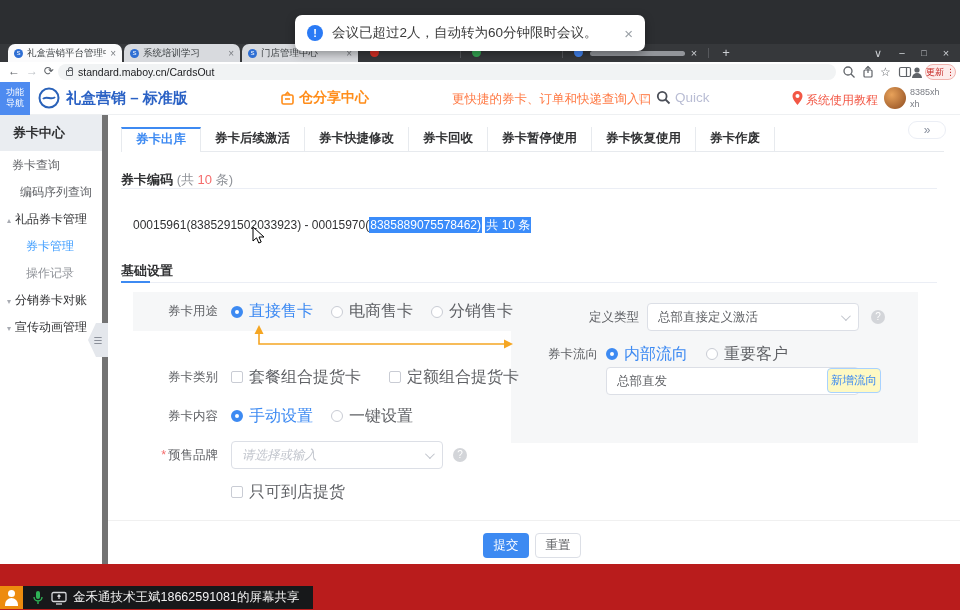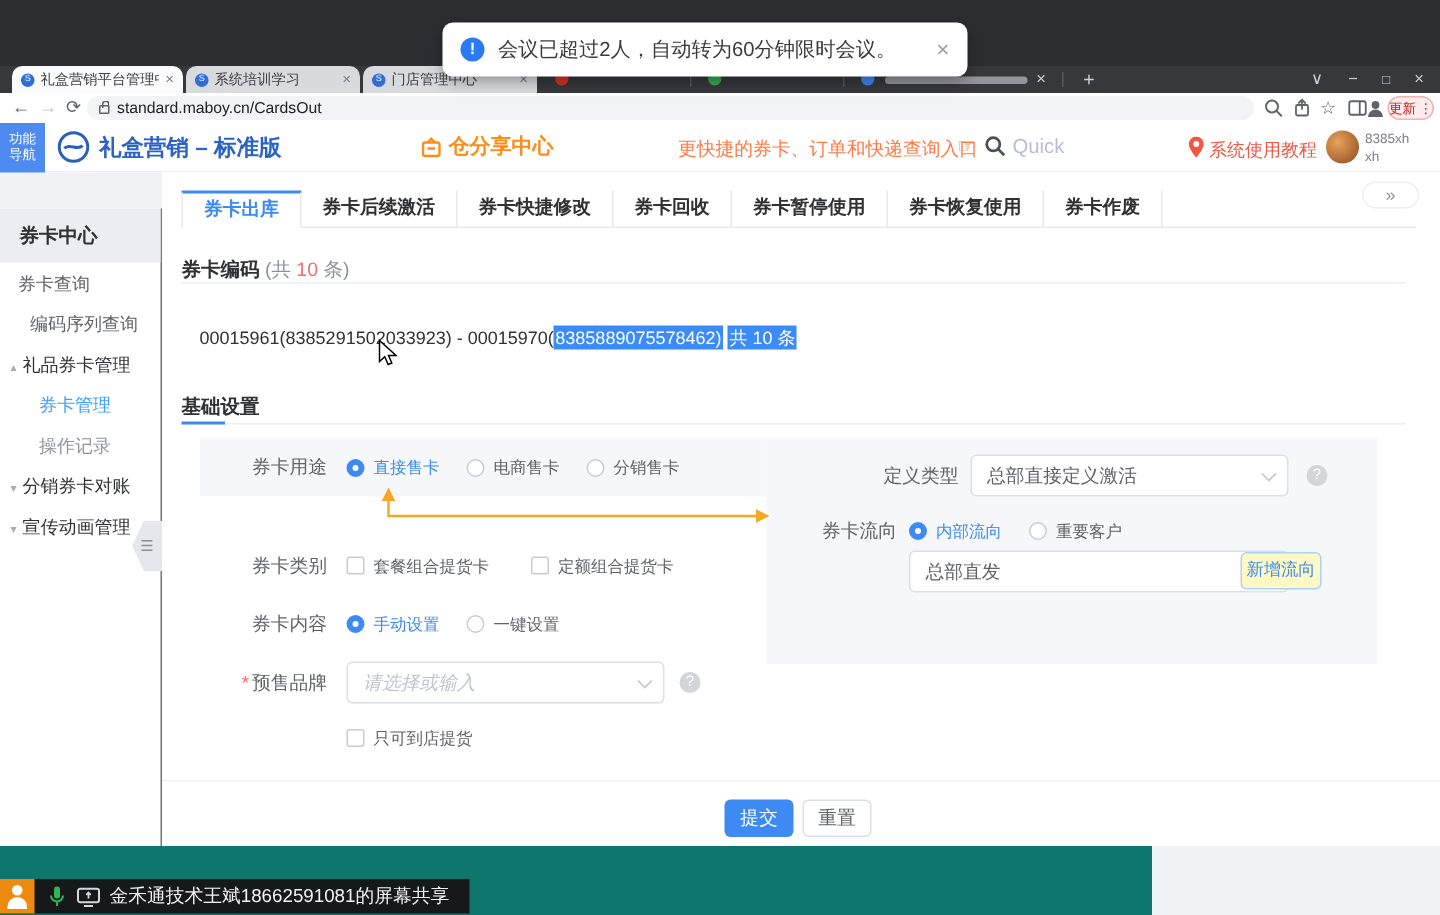--- a/index.html
+++ b/index.html
@@ -44,21 +44,21 @@
   .brand { position:absolute; left:66px; top:7px; font-size:15px; font-weight:bold; color:#2b62c5; }
   .sharec { position:absolute; left:280px; top:7px; display:flex; align-items:center; gap:4px; font-size:14px; font-weight:bold; color:#ff8d1a; }
   .promo { position:absolute; left:452px; top:9px; font-size:12.5px; color:#ff7a45; }
   .handg { position:absolute; left:638px; top:7px; font-size:14px; color:#ff7a45; }
   .quick { position:absolute; left:675px; top:8px; font-size:13.5px; color:#b9bdd4; }
   .tutor { position:absolute; left:806px; top:10px; font-size:12px; color:#f25745; }
   .avatar { position:absolute; left:884px; top:5px; width:22px; height:22px; border-radius:50%; background:radial-gradient(circle at 35% 35%, #e8a25a, #8c4a1f); }
   .uname { position:absolute; left:910px; top:4px; font-size:9px; line-height:12px; color:#7a7d84; }
 
   
-  .sidebar { left:0; top:115px; width:108px; height:449px; background:#fff; border-right:1px solid #737373;margin-top:24px; }
+  .sidebar { left:0; top:115px; width:108px; height:449px; background:#fff; border-right:6px solid #737373; }
   .sb-title { height:36px; background:#eaedf1; font-size:13px; font-weight:bold; color:#303133; line-height:36px; padding-left:13px; }
   .sb-item { position:absolute; left:0; width:108px; height:27px; line-height:27px; font-size:12px; color:#606266; }
   .sb-arrow { color:#a8abb2; font-size:8px; margin-right:4px; }
   .sb-handle { position:absolute; left:88px; top:208px; width:20px; height:34px; background:#e4e7ec; clip-path:polygon(40% 0,100% 0,100% 100%,40% 100%,0 50%); display:flex; align-items:center; justify-content:center; color:#8a8f99; font-size:10px; }
 
   
   .card { left:108px; top:115px; width:852px; height:449px; background:#fff; }
   .ctabs { position:absolute; left:13px; top:12px; right:16px; height:25px; border-bottom:1px solid #e7eaee; display:flex; }
   .ctab { height:25px; line-height:23px; padding:0 14px; font-size:12.5px; font-weight:bold; color:#303133; border-right:1px solid #e7eaee; }
   .ctab.first { border-left:1px solid #e7eaee; }
@@ -71,34 +71,34 @@
   .codeline { position:absolute; left:25px; top:102px; font-size:12px; color:#303133; }
   .sel { background:#3b8cfa; color:#fff; padding:1px 1px; }
   .graybox { position:absolute; background:#f6f7f8; }
   .frow { position:absolute; display:flex; align-items:center; }
   .flabel { width:85px; text-align:right; font-size:12.5px; color:#606266; flex:none; }
   .flabel .star { color:#f56c6c; margin-right:2px; }
   .radio { width:12px; height:12px; border-radius:50%; background:#fff; flex:none; }
   .radio.on { border:4px solid #3d8af2; }
   .radio.off { border:1px solid #c9ccd4; }
   .cbox { width:12px; height:12px; border:1px solid #c9ccd4; border-radius:2px; background:#fff; flex:none; }
-  .opt { font-size:11px; color:#606266; margin:0 18px 0 6px; }
+  .opt { font-size:16px; color:#606266; margin:0 18px 0 6px; }
   .opt.on { color:#3d8af2; }
   .selectbox { height:28px; background:#fff; border:1px solid #dcdfe6; border-radius:4px; display:flex; align-items:center; padding:0 10px; font-size:12.5px; color:#606266; }
   .selectbox .ph { color:#c0c4cc; }
   .selectbox .chev { margin-left:auto; width:7px; height:7px; border-right:1.5px solid #c0c4cc; border-bottom:1.5px solid #c0c4cc; transform:rotate(45deg) translateY(-2px); }
   .help { width:14px; height:14px; border-radius:50%; background:#d3d5d9; color:#fff; font-size:10px; text-align:center; line-height:14px; flex:none; }
   .btn-outline-blue { position:absolute; width:54px; height:25px; background:#fef9c3; border:1px solid #a8d2ff; border-radius:4px; color:#3d8af2; font-size:11.5px; text-align:center; line-height:23px; }
   .footer-div { position:absolute; left:0; top:405px; width:100%; height:1px; background:#f0f0f0; }
   .btn-primary { position:absolute; width:46px; height:25px; background:#3d8af2; border-radius:4px; color:#fff; font-size:12.5px; text-align:center; line-height:25px; }
   .btn-plain { position:absolute; width:46px; height:25px; background:#fff; border:1px solid #dcdfe6; border-radius:4px; color:#606266; font-size:12.5px; text-align:center; line-height:23px; }
   .collapse-pill { position:absolute; left:800px; top:6px; width:38px; height:18px; background:#fff; border:1px solid #ebeef5; border-radius:10px; color:#8a919f; font-size:12px; text-align:center; line-height:16px; }
 
   
-  .bottomarea { left:0; top:564px; width:768px; height:46px; background:#0f766e; }
+  .bottomarea { left:0; top:564px; width:960px; height:46px; background:#b91c1c; }
   .sharerow { position:absolute; left:0; top:22px; height:23px; display:flex; align-items:center; background:#17181a; padding-right:14px; }
   .share-person { width:23px; height:23px; background:#ed8b0e; position:relative; flex:none; }
   .share-person:before { content:""; position:absolute; left:8px; top:4px; width:7px; height:7px; border-radius:50%; background:#fff; }
   .share-person:after { content:""; position:absolute; left:5px; top:12px; width:13px; height:8px; border-radius:7px 7px 0 0; background:#fff; }
   .sharetxt { color:#f2f2f2; font-size:12.5px; margin-left:6px; white-space:nowrap; }
 
   
   .cursor { left:252px; top:226px; z-index:70; }
 </style>
 </head>

